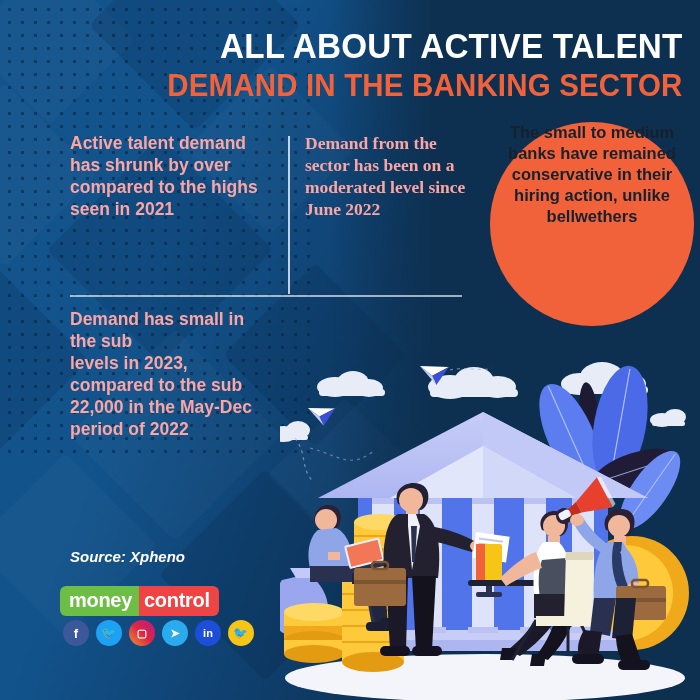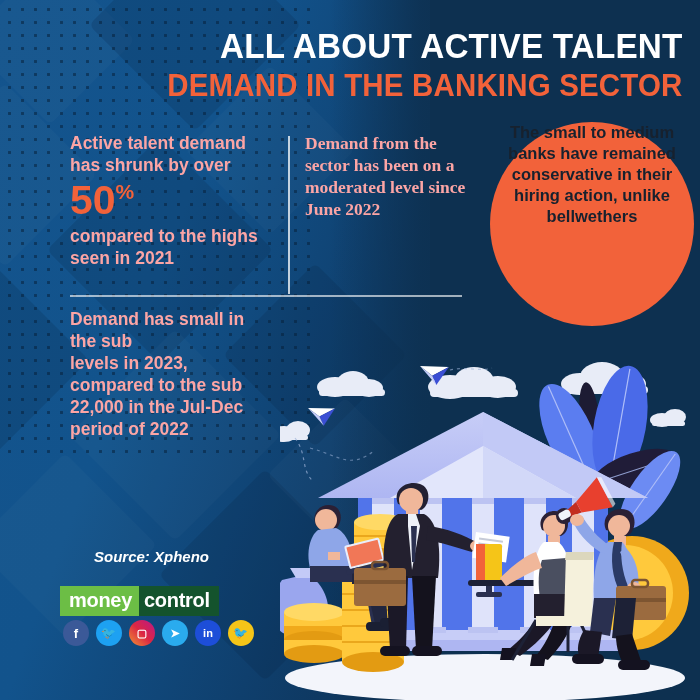--- a/index.html
+++ b/index.html
@@ -74,32 +74,32 @@
     display:flex; align-items:flex-start; justify-content:center; text-align:center;
   }
   .circle-text {
     color:#17212e; font-size:16.5px; font-weight:bold; line-height:1.27;
     padding:0 14px;
   }
 
   
   .source {
     position:absolute; left:70px; top:548px;
-    color:#ffffff; font-size:15px; font-weight:bold; font-style:italic;margin-left:24px;
+    color:#ffffff; font-size:15px; font-weight:bold; font-style:italic;
   }
   .logo {
     position:absolute; left:60px; top:586px; height:30px;
-    display:flex; align-items:flex-start; border-radius:0; overflow:hidden;
+    display:flex; align-items:flex-start; border-radius:6px; overflow:hidden;
   }
   .logo-money {
     background:#6cbe45; color:#ffffff; font-size:20px; font-weight:bold;
     padding:3px 7px 4px 9px; display:flex; align-items:center; letter-spacing:-.3px;
   }
   .logo-control {
-    background:#14532d; color:#ffffff; font-size:20px; font-weight:bold;
+    background:#ef4444; color:#ffffff; font-size:20px; font-weight:bold;
     padding:3px 9px 4px 5px; display:flex; align-items:center; letter-spacing:-.3px;
   }
   .socials { position:absolute; left:63px; top:620px; display:flex; gap:7px; }
   .soc {
     width:26px; height:26px; border-radius:50%;
     display:flex; align-items:center; justify-content:center;
     color:#ffffff; font-size:13px; font-weight:bold;
   }
 
   
@@ -403,31 +403,30 @@
   <div class="title-wrap">
     <div class="title-1">ALL ABOUT ACTIVE TALENT</div>
     <div class="title-2">DEMAND IN THE BANKING SECTOR</div>
   </div>
 
   <div class="v-divider"></div>
   <div class="h-divider"></div>
 
   <div class="stat-a">
     <div class="stat-line">Active talent demand has shrunk by over</div>
-    <div class="stat-big pct"><span>50</span><sup>%</sup></div>
     <div class="stat-line">compared to the highs seen in 2021</div>
   </div>
 
   <div class="stat-b">
     <div class="stat-line">Demand from the sector has been on a moderated level since June 2022</div>
   </div>
 
   <div class="stat-c">
     <div class="stat-line">Demand has small in the sub</div>
-    <div class="stat-line">levels in 2023, compared to the sub 22,000 in the Jul-Dec period of 2022</div>
+    <div class="stat-line">levels in 2023, compared to the sub 22,000 in the May-Dec period of 2022</div>
   </div>
 
   <div class="circle">
     <div class="circle-text">The small to medium banks have remained conservative in their hiring action, unlike bellwethers</div>
   </div>
 
   <div class="source">Source: Xpheno</div>
 
   <div class="logo">
     <div class="logo-money">money</div>

